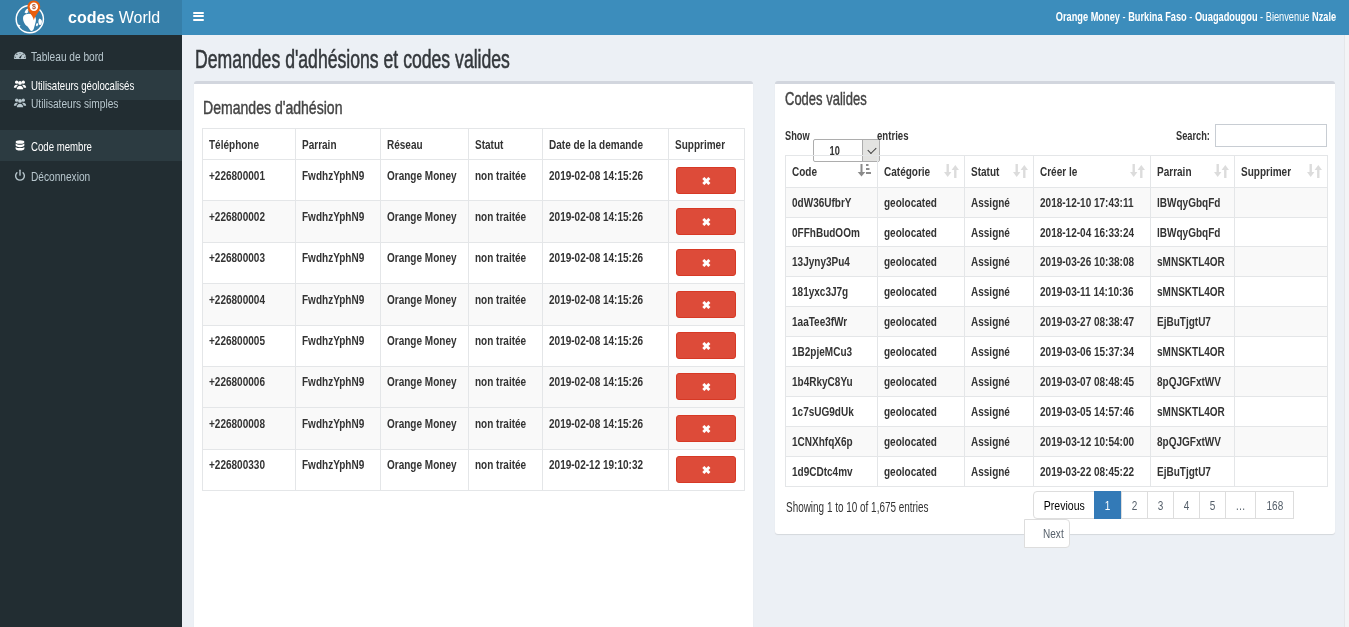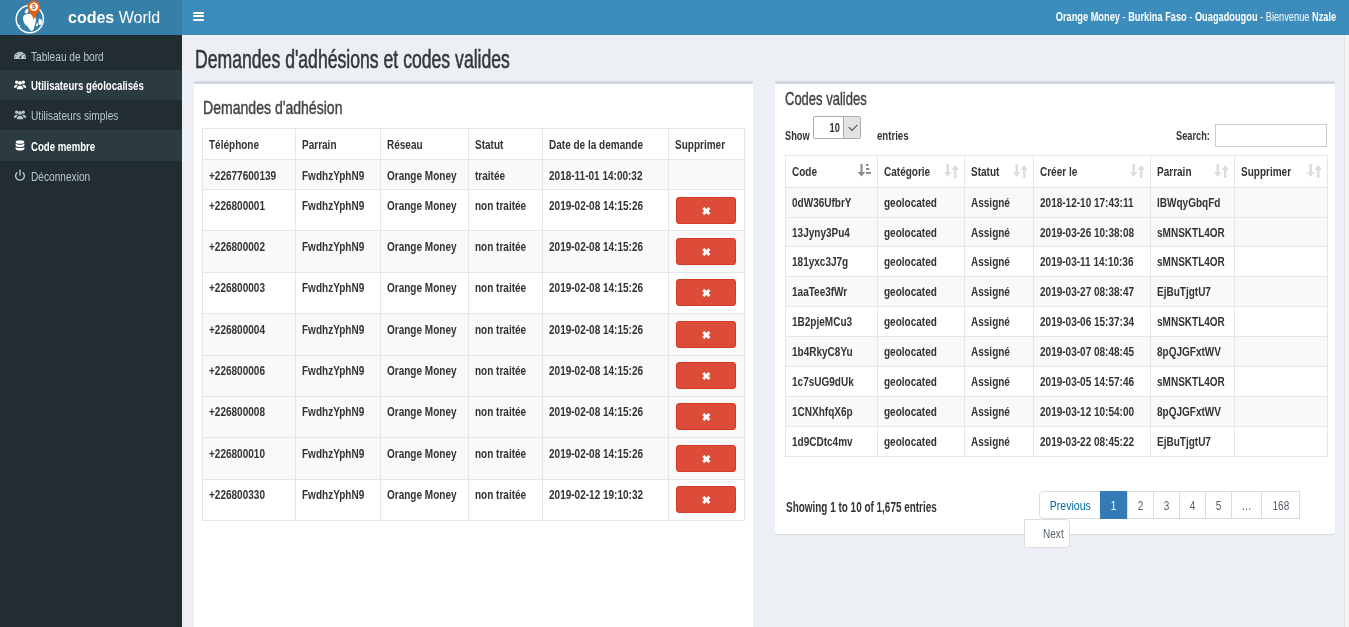--- a/index.html
+++ b/index.html
@@ -16,21 +16,21 @@
 #brand { left:68px; top:0; height:35px; line-height:35px; color:#fff; font-size:16px; }
 #brand b { font-weight:700; }
 #hamb { left:193px; top:11.5px; width:11px; height:13px; }
 #hamb div { height:2px; background:#fff; margin-bottom:1.5px; border-radius:1px; }
 #navright { right:13px; top:0; height:35px; line-height:35px; color:#fff; font-size:12px; font-weight:400; }
 #navright b { font-weight:700; }
 
 
 #sidebar { left:0; top:35px; width:182px; height:592px; background:#222d32; }
 .mitem { position:absolute; left:0; width:182px; color:#b8c7ce; font-size:13px; }
-.mitem.on { background:#2c3b41; color:#fff; font-weight:700; }
+.mitem.on { background:#2c3b41; color:#fff; font-weight:400; }
 .mitem.on .tx { transform:translateY(-50%) scaleX(0.74); }
 .mitem .ic { position:absolute; left:13px; top:50%; transform:translateY(-50%); width:14px; height:14px; }
 .mitem .tx { position:absolute; left:31px; top:50%; transform:translateY(-50%) scaleX(0.78); transform-origin:0 50%; white-space:nowrap; }
 
 
 #content { left:182px; top:35px; width:1167px; height:592px; background:#ecf0f5; }
 h1 { position:absolute; left:13.4px; top:9.5px; font-size:25px; font-weight:400; color:#34383c; -webkit-text-stroke:0.55px #34383c; }
 
 .box { position:absolute; background:#fff; border-top:3px solid #d2d6de; border-radius:3px; box-shadow:0 1px 1px rgba(0,0,0,0.1); }
 #boxL { left:12px; top:46px; width:558.5px; height:600px; }
@@ -43,37 +43,37 @@
 tr.g { background:#f9f9f9; }
 
 
 #tabL { left:8px; top:44px; width:542px; }
 #tabL th { height:31px; }
 #tabL td { height:30px; vertical-align:top; padding-top:7.5px; }
 #tabL tr.btn-row td { height:41.4px; }
 .delbtn { display:block; margin:-1px auto 0; width:60px; height:27px; background:#dd4b39; border:1px solid #d73925; border-radius:3px; color:#fff; text-align:center; line-height:26px; font-weight:700; font-size:11px; }
 
 
-#selwrap { left:38px; top:32px; width:48px; height:23px; border:1px solid #adadad; border-radius:2px; background:#fff; }
+#selwrap { left:38px; top:55px; width:67px; height:23px; border:1px solid #adadad; border-radius:2px; background:#fff; }
 #selwrap .arr { position:absolute; right:0; top:0; width:17px; height:21px; background:#e3e3e1; border-left:1px solid #adadad; }
 #selwrap .arr:after { content:""; position:absolute; left:4.5px; top:6.5px; width:7px; height:4px; border-left:1.7px solid #3c3c3c; border-bottom:1.7px solid #3c3c3c; transform:rotate(-45deg); }
 #selwrap .val { position:absolute; left:0; top:0; width:41px; text-align:center; line-height:22px; font-size:12px; font-weight:700; color:#333; }
 .ctl { position:absolute; font-size:12px; font-weight:700; color:#333; line-height:14px; }
 #searchbox { left:439.5px; top:40px; width:112px; height:23px; border:1px solid #c8cdd3; background:#fff; }
 
 #tabR { left:9.5px; top:71.2px; width:542px; }
 #tabR th { height:31.5px; position:relative; }
 #tabR td { height:29.9px;text-decoration:underline; }
 
 .sorticons { position:absolute; right:5px; top:50%; margin-top:-7px; width:15px; height:14px; }
 
-#info { left:11px; top:415.5px; font-size:14px; font-weight:700; color:#333; line-height:14px; }
+#info { left:11px; top:415.5px; font-size:14px; font-weight:400; color:#333; line-height:14px; }
 #pager { position:absolute; left:250.1px; top:406.6px; height:28.7px; font-size:13px; font-weight:400; }
 #pager a { float:left; height:28.7px; line-height:27px; padding:0; text-align:center; border:1px solid #ddd; background:#fff; color:#56606b; margin-left:-1px; }
-#pager a.first { border-radius:4px 0 0 4px; margin-left:14px; color:#0369a1; }
+#pager a.first { border-radius:4px 0 0 4px; margin-left:8px; color:#000000; }
 #pager a.last { border-radius:0 4px 4px 0;padding-left:12px; }
 #pager a.act { background:#337ab7; border-color:#337ab7; color:#fff; }
 </style>
 </head>
 <body>
 <div id="navbar" class="abs"></div>
 <div id="logo" class="abs">
   <svg class="abs" style="left:12px;top:0" width="38" height="35" viewBox="0 0 38 35">
     <circle cx="17.8" cy="19.1" r="13.6" fill="none" stroke="#fff" stroke-width="1.5"></circle>
     <path fill="#fff" d="M13.5 10.5 C 14.5 9 17 8 19 8.5 L 18 10 L 15.5 10.8 L 16.5 12 L 14.5 13.5 L 12.5 12.5 Z"></path>
@@ -107,21 +107,21 @@
           <circle cx="4.2" cy="4.8" r="1.9"></circle>
           <path d="M1 10.8c0-1.8 1.4-3.2 3.2-3.2 .6 0 1.2.2 1.7.5C4.6 8.9 3.9 10 3.8 11.2H1v-.4z"></path>
           <circle cx="11.8" cy="4.8" r="1.9"></circle>
           <path d="M15 10.8c0-1.8-1.4-3.2-3.2-3.2-.6 0-1.2.2-1.7.5 1.3.8 2 1.9 2.1 3.1H15v-.4z"></path>
           <circle cx="8" cy="5.6" r="2.2"></circle>
           <path d="M4.4 12.4c0-2 1.6-3.6 3.6-3.6s3.6 1.6 3.6 3.6v.4H4.4v-.4z"></path>
         </g>
       </svg>
     <span class="tx">Utilisateurs géolocalisés</span>
   </div>
-  <div class="mitem" style="top:65px;height:30px">
+  <div class="mitem" style="top:53px;height:30px">
     <svg class="ic" viewBox="0 0 16 16">
         <g fill="#b8c7ce">
           <circle cx="4.2" cy="4.8" r="1.9"></circle>
           <path d="M1 10.8c0-1.8 1.4-3.2 3.2-3.2 .6 0 1.2.2 1.7.5C4.6 8.9 3.9 10 3.8 11.2H1v-.4z"></path>
           <circle cx="11.8" cy="4.8" r="1.9"></circle>
           <path d="M15 10.8c0-1.8-1.4-3.2-3.2-3.2-.6 0-1.2.2-1.7.5 1.3.8 2 1.9 2.1 3.1H15v-.4z"></path>
           <circle cx="8" cy="5.6" r="2.2"></circle>
           <path d="M4.4 12.4c0-2 1.6-3.6 3.6-3.6s3.6 1.6 3.6 3.6v.4H4.4v-.4z"></path>
         </g>
       </svg>
@@ -164,28 +164,20 @@
         </colgroup>
       <tbody>
           <tr>
             <th><span class="cx">Téléphone</span></th>
             <th><span class="cx">Parrain</span></th>
             <th><span class="cx">Réseau</span></th>
             <th><span class="cx">Statut</span></th>
             <th><span class="cx">Date de la demande</span></th>
             <th><span class="cx">Supprimer</span></th>
           </tr>
-      <tr class="g">
-            <td><span class="cx">+22677600139</span></td>
-            <td><span class="cx">FwdhzYphN9</span></td>
-            <td><span class="cx">Orange Money</span></td>
-            <td><span class="cx">traitée</span></td>
-            <td><span class="cx">2018-11-01 14:00:32</span></td>
-            <td></td>
-          </tr>
       <tr class="btn-row">
             <td><span class="cx">+226800001</span></td>
             <td><span class="cx">FwdhzYphN9</span></td>
             <td><span class="cx">Orange Money</span></td>
             <td><span class="cx">non traitée</span></td>
             <td><span class="cx">2019-02-08 14:15:26</span></td>
             <td>
               <span class="delbtn">✖</span>
             </td>
           </tr>
@@ -212,42 +204,42 @@
       <tr class="btn-row g">
             <td><span class="cx">+226800004</span></td>
             <td><span class="cx">FwdhzYphN9</span></td>
             <td><span class="cx">Orange Money</span></td>
             <td><span class="cx">non traitée</span></td>
             <td><span class="cx">2019-02-08 14:15:26</span></td>
             <td>
               <span class="delbtn">✖</span>
             </td>
           </tr>
+      <tr class="btn-row">
+            <td><span class="cx">+226800005</span></td>
+            <td><span class="cx">FwdhzYphN9</span></td>
+            <td><span class="cx">Orange Money</span></td>
+            <td><span class="cx">non traitée</span></td>
+            <td><span class="cx">2019-02-08 14:15:26</span></td>
+            <td>
+              <span class="delbtn">✖</span>
+            </td>
+          </tr>
       <tr class="btn-row g">
             <td><span class="cx">+226800006</span></td>
             <td><span class="cx">FwdhzYphN9</span></td>
             <td><span class="cx">Orange Money</span></td>
             <td><span class="cx">non traitée</span></td>
             <td><span class="cx">2019-02-08 14:15:26</span></td>
             <td>
               <span class="delbtn">✖</span>
             </td>
           </tr>
       <tr class="btn-row g">
             <td><span class="cx">+226800008</span></td>
-            <td><span class="cx">FwdhzYphN9</span></td>
-            <td><span class="cx">Orange Money</span></td>
-            <td><span class="cx">non traitée</span></td>
-            <td><span class="cx">2019-02-08 14:15:26</span></td>
-            <td>
-              <span class="delbtn">✖</span>
-            </td>
-          </tr>
-      <tr class="btn-row g">
-            <td><span class="cx">+226800010</span></td>
             <td><span class="cx">FwdhzYphN9</span></td>
             <td><span class="cx">Orange Money</span></td>
             <td><span class="cx">non traitée</span></td>
             <td><span class="cx">2019-02-08 14:15:26</span></td>
             <td>
               <span class="delbtn">✖</span>
             </td>
           </tr>
       <tr class="btn-row">
             <td><span class="cx">+226800330</span></td>
@@ -335,20 +327,28 @@
               </svg></th>
       </tr>
       <tr class="g">
             <td><span class="cx">0dW36UfbrY</span></td>
             <td><span class="cx">geolocated</span></td>
             <td><span class="cx">Assigné</span></td>
             <td><span class="cx">2018-12-10 17:43:11</span></td>
             <td><span class="cx">lBWqyGbqFd</span></td>
             <td></td>
           </tr>
+      <tr>
+            <td><span class="cx">0FFhBudOOm</span></td>
+            <td><span class="cx">geolocated</span></td>
+            <td><span class="cx">Assigné</span></td>
+            <td><span class="cx">2018-12-04 16:33:24</span></td>
+            <td><span class="cx">lBWqyGbqFd</span></td>
+            <td></td>
+          </tr>
       <tr class="g">
             <td><span class="cx">13Jyny3Pu4</span></td>
             <td><span class="cx">geolocated</span></td>
             <td><span class="cx">Assigné</span></td>
             <td><span class="cx">2019-03-26 10:38:08</span></td>
             <td><span class="cx">sMNSKTL4OR</span></td>
             <td></td>
           </tr>
       <tr>
             <td><span class="cx">181yxc3J7g</span></td>

